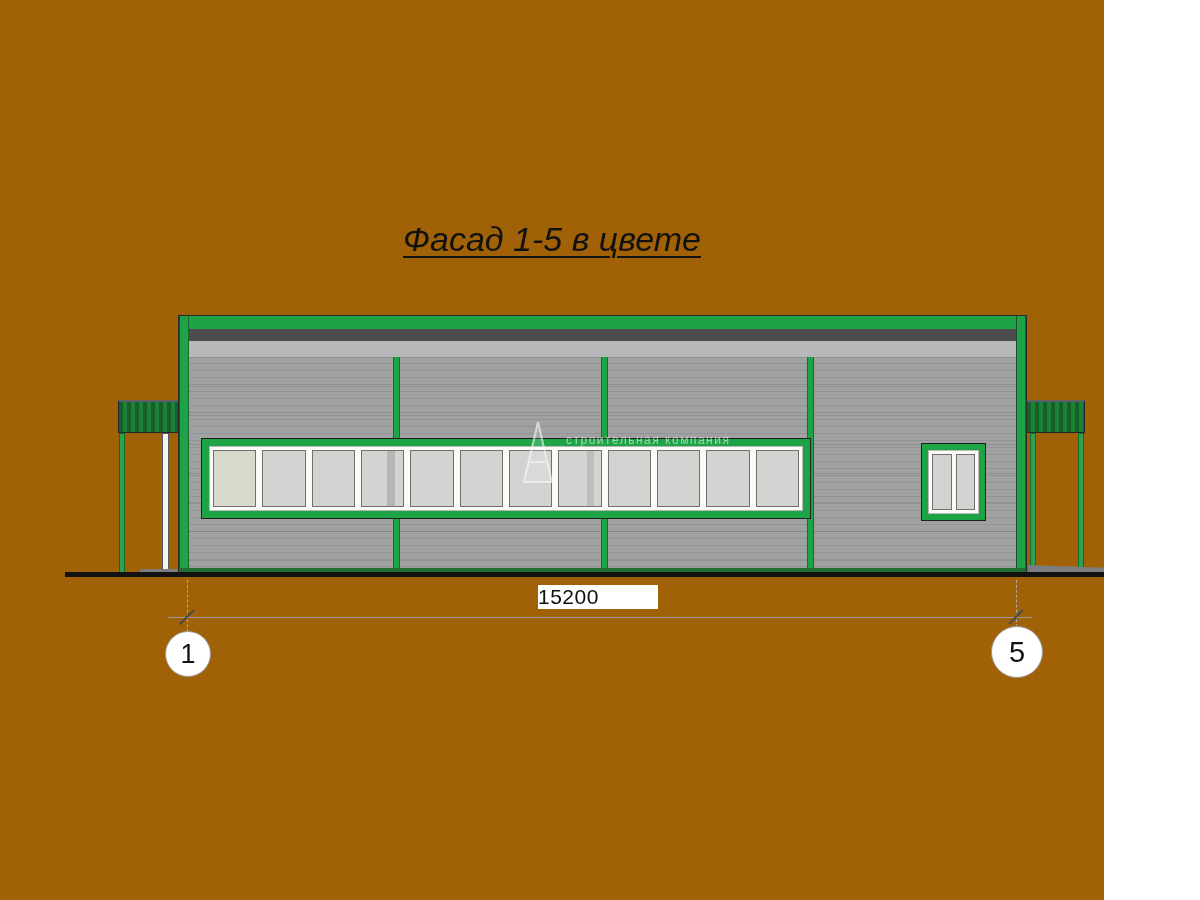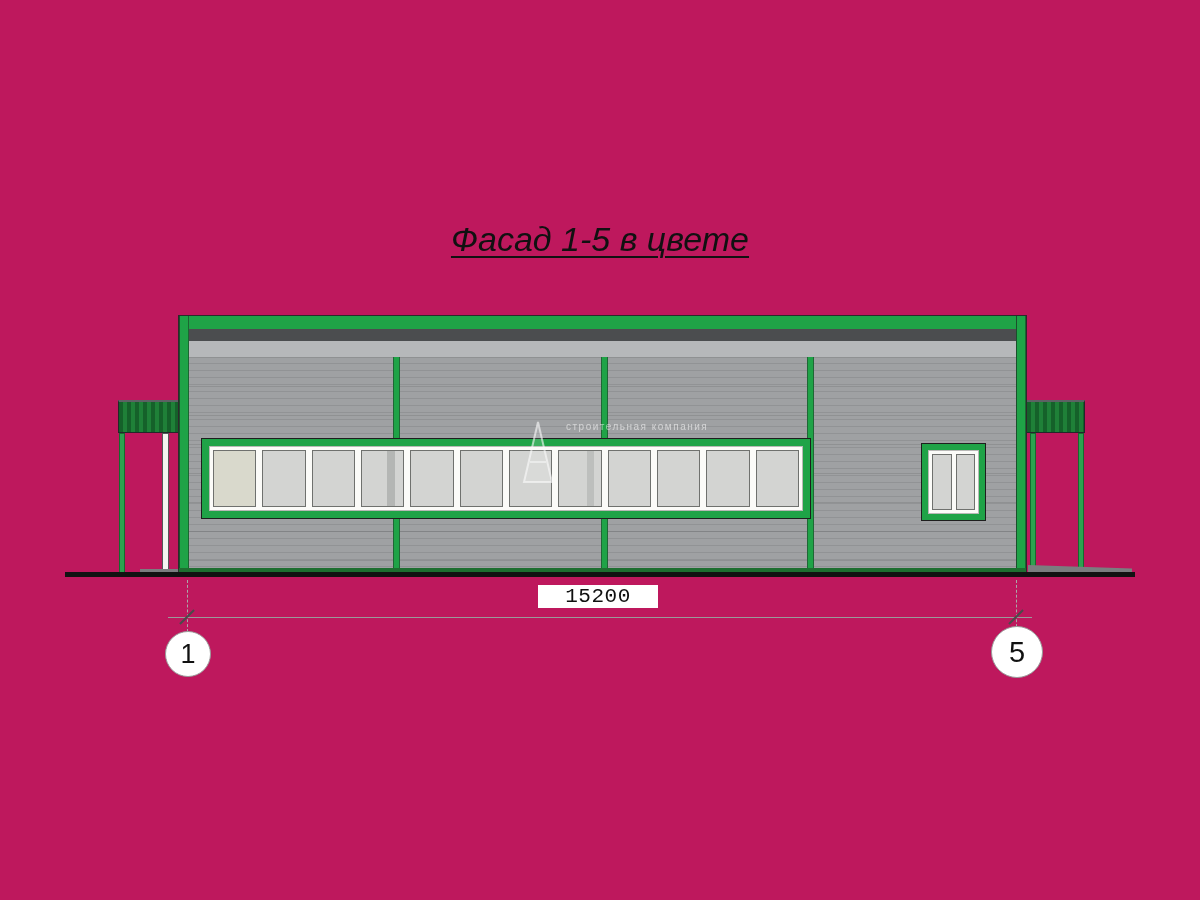--- a/index.html
+++ b/index.html
@@ -1,17 +1,17 @@
 <!DOCTYPE html>
 <html style="--frame-green: #1FA347; --canopy-dark: #15612A; --canopy-mid: #1F8038; --wall-gray: #9FA1A3; --wall-line: #919395; --fascia-dark: #4B4D4F; --fascia-light: #B6B8BA; --glass: #D3D4D2; --glass-warm: #D9D9CC; --base-green: #1E6E30;"><head>
 <meta charset="utf-8">
 <style>
   html,body{margin:0;padding:0;background:#ffffff;}
   #canvas{
-    position:relative;width:1200px;height:900px;background:#be185d;overflow:hidden;
+    position:relative;width:1104px;height:900px;background:#a16207;overflow:hidden;
     font-family:"Liberation Sans", sans-serif;
   }
   .abs{position:absolute;}
 
   
   .drawing-title{
     left:0;right:0;top:220px;text-align:center;
     font-size:34px;font-style:italic;color:#111;
     text-decoration:underline;text-decoration-thickness:2px;text-underline-offset:5px;
   }
@@ -85,40 +85,40 @@
   .ground-line{left:65px;top:572px;width:1070px;height:5px;background:#121212;z-index:4;}
 
   
   .ext-line{top:580px;height:52px;width:0;border-left:1px dashed #a9a9a9;z-index:0;}
   .ext-line.left{left:187px;}
   .ext-line.right{left:1016px;}
   .dim-line{left:168px;top:617px;width:864px;height:1px;background:#9a9a9a;}
   .dim-tick{width:20px;height:2px;background:#4a4a4a;transform:rotate(-45deg);}
   .dim-tick.left{left:177px;top:616px;}
   .dim-tick.right{left:1006px;top:616px;}
-  .dim-label{left:538px;top:585px;width:120px;text-align:center;
-    font-size:21px;color:#101010;letter-spacing:.5px;background:#fff;font-family:Liberation Mono, monospace;}
+  .dim-label{left:538px;top:585px;width:120px;
+    font-size:21px;color:#101010;letter-spacing:.5px;background:#fff;}
   .axis-bubble{
     border:1px solid #9a9a9a;border-radius:50%;background:#fff;
     text-align:center;color:#111;z-index:5;
   }
   .axis-bubble.a1{left:165px;top:631px;width:44px;height:44px;line-height:44px;font-size:27px;}
   .axis-bubble.a5{left:991px;top:626px;width:50px;height:50px;line-height:50px;font-size:29px;}
 
   
   .watermark{
     left:522px;top:420px;display:flex;align-items:flex-start;gap:12px;
     z-index:6;pointer-events:none;
   }
   .wm-text .wm-name{
     font-size:35px;font-weight:bold;letter-spacing:2px;line-height:1.1;
     color:rgba(252,252,252,0.62);text-shadow:0 0 2px rgba(110,110,110,0.25);
   }
   .wm-text .wm-sub{
-    font-size:10px;letter-spacing:1.5px;margin-top:1px;
+    font-size:12px;letter-spacing:1.5px;margin-top:13px;
     color:rgba(250,250,250,0.58);
   }
 </style>
 </head>
 <body>
 
 <div id="canvas">
 
   <div class="abs drawing-title">Фасад 1-5 в цвете</div>
 

